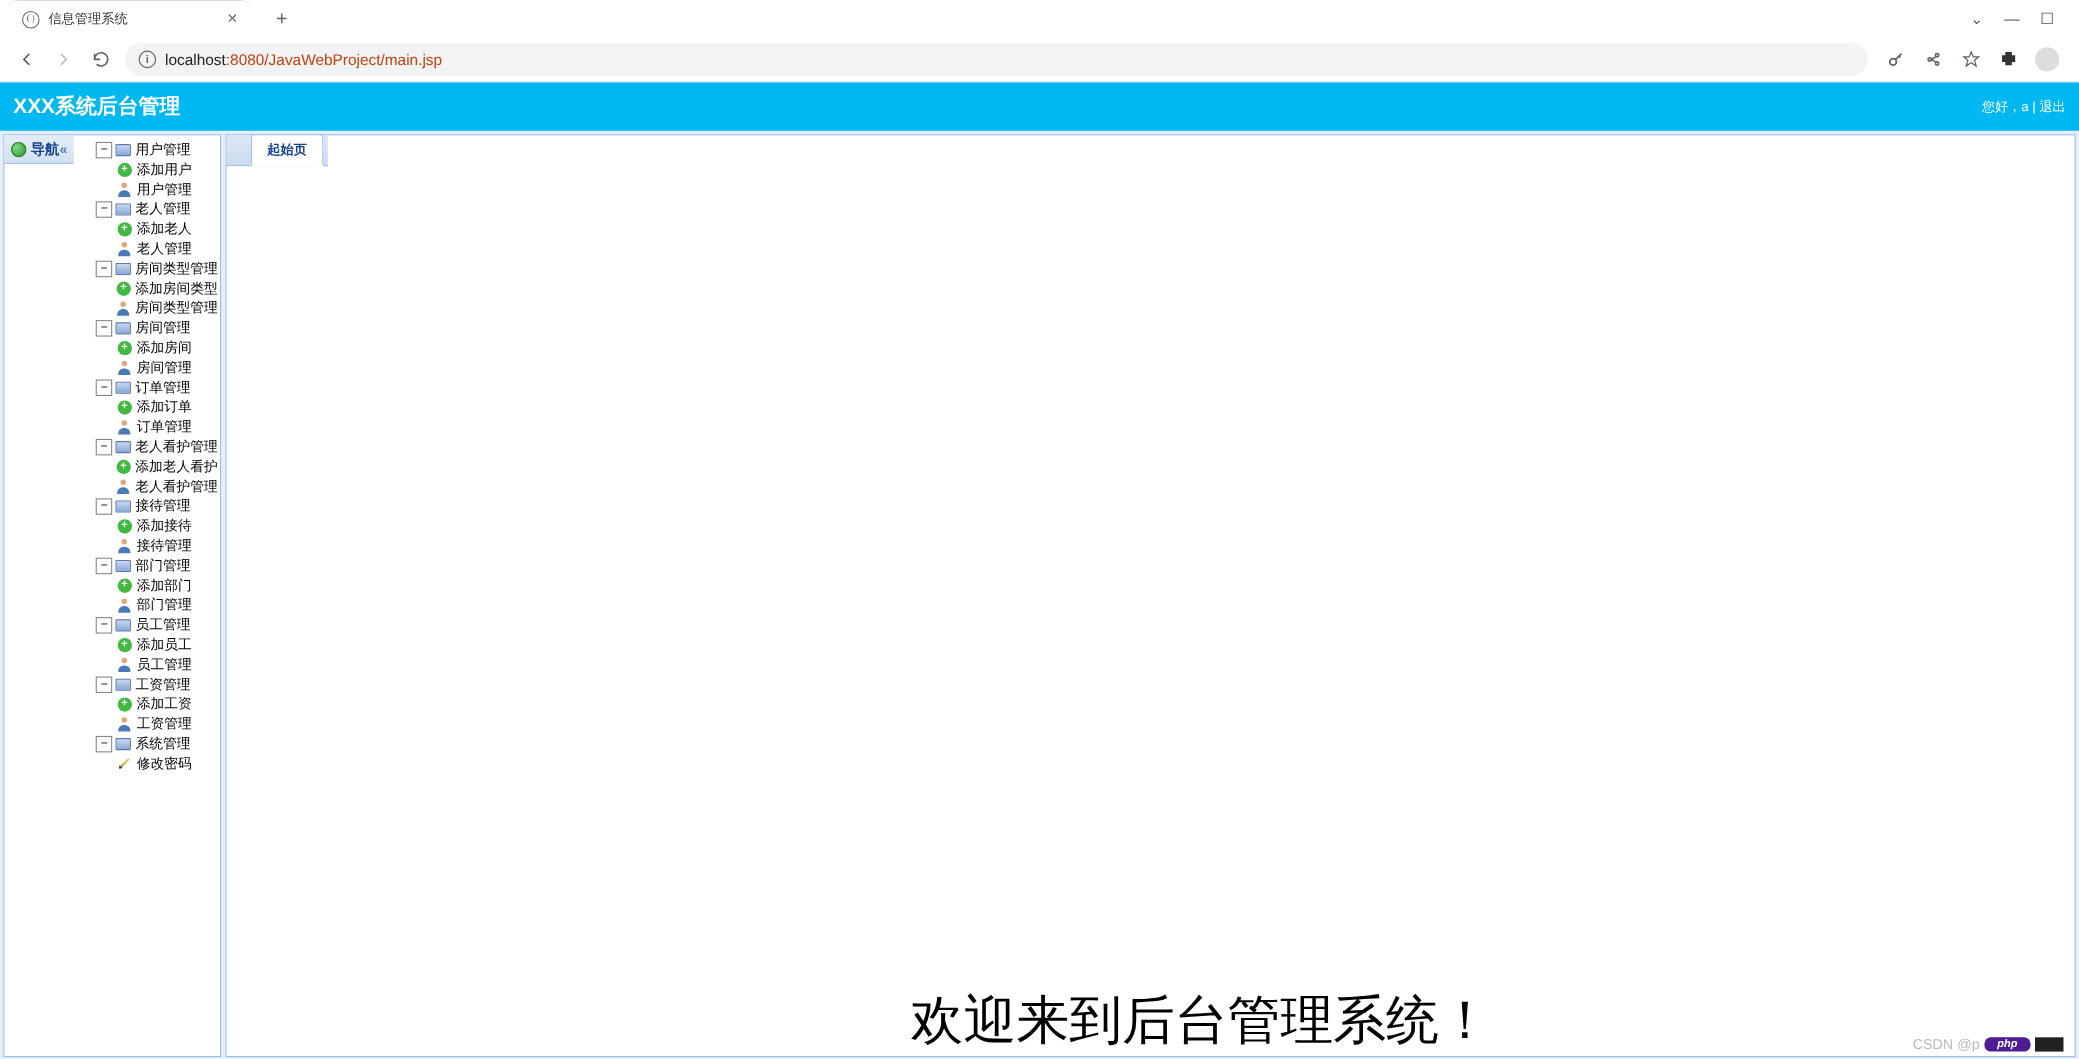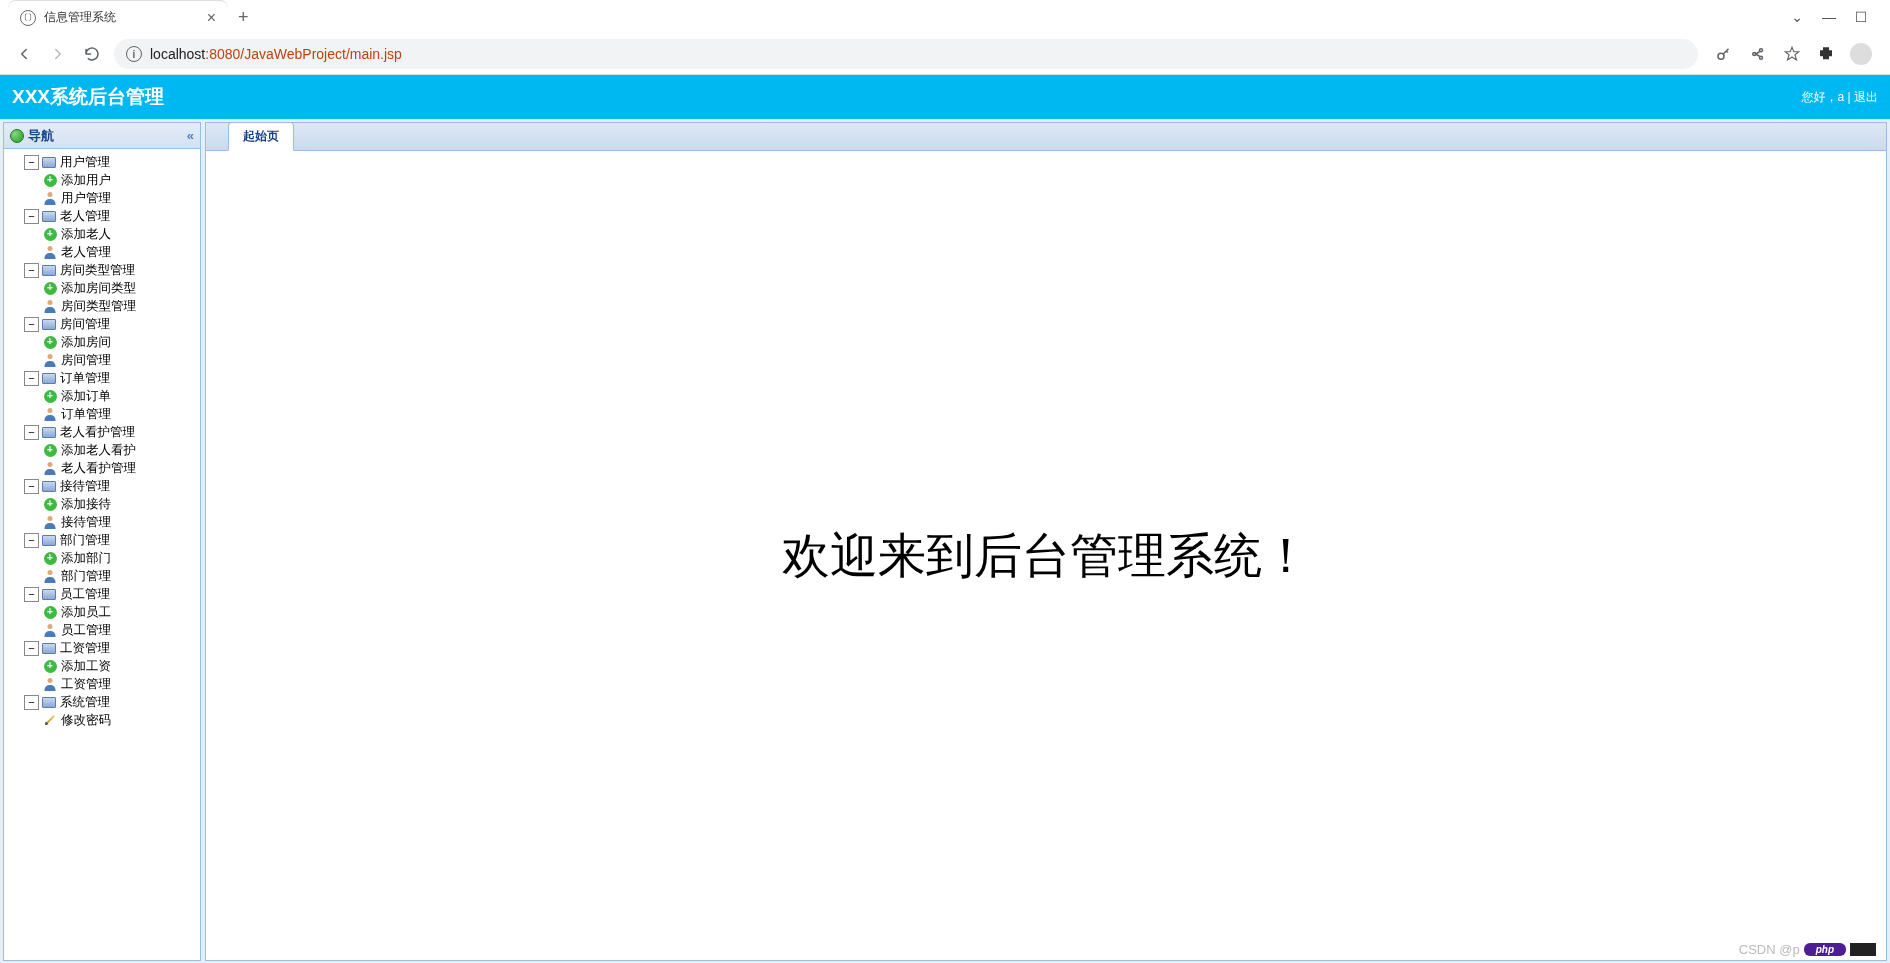--- a/index.html
+++ b/index.html
@@ -1,20 +1,20 @@
 <!DOCTYPE html>
 <html><head>
   <meta charset="utf-8">
   <style>
     * { margin: 0; padding: 0; box-sizing: border-box; }
     body { font-family: Arial, "Microsoft YaHei", sans-serif; font-size: 13px; background: #fff; overflow: hidden; }
     
     
     .browser-chrome { background: #fff; border-bottom: 1px solid #ddd; }
-    .tab-bar { display: flex; align-items: center; height: 34px; padding: 0 8px; gap: 0; }
+    .tab-bar { display: flex; align-items: center; height: 34px; padding: 0 8px; gap: 13px; }
     .browser-tab { display: flex; align-items: center; gap: 8px; padding: 6px 12px; background: #fff; border-radius: 8px 8px 0 0; min-width: 220px; height: 34px; border-top: 1px solid #ddd; }
     .tab-favicon { width: 16px; height: 16px; border: 1.5px solid #666; border-radius: 50%; position: relative; }
     .tab-favicon::after { content: ''; position: absolute; top: 2px; left: 50%; width: 5px; height: 8px; border: 1.5px solid #666; border-radius: 50%; transform: translateX(-50%); border-top: none; border-bottom: none; }
     .tab-title { flex: 1; font-size: 12px; color: #333; }
     .tab-close { font-size: 16px; color: #666; cursor: pointer; }
     .new-tab { font-size: 18px; color: #666; padding: 0 10px; cursor: pointer; }
     .window-controls { margin-left: auto; display: flex; gap: 18px; padding-right: 14px; color: #555; }
     .wc { width: 14px; height: 14px; display: inline-flex; align-items: center; justify-content: center; font-size: 14px; cursor: pointer; }
     
     .address-bar { display: flex; align-items: center; height: 40px; padding: 0 12px; gap: 10px; }
@@ -30,43 +30,43 @@
     
     
     .app-header { background: #00b8f1; color: #fff; height: 44px; display: flex; align-items: center; padding: 0 12px; justify-content: space-between; }
     .app-title { font-size: 19px; font-weight: bold; text-align: right; }
     .app-user { font-size: 12px; }
     
     
     .workspace { display: flex; height: calc(100vh - 118px); background: #e6eef8; padding: 3px; gap: 4px; }
     
     
-    .sidebar { width: 198px; background: #fff; border: 1px solid #99bce8; display: flex; flex-direction: column; }
+    .sidebar { width: 198px; background: #fff; border: 1px solid #99bce8; display: flex; }
     .sidebar-header { background: linear-gradient(#e4ecf7,#d3e1f1); border-bottom: 1px solid #99bce8; height: 26px; display: flex; align-items: center; padding: 0 6px; color: #15428b; font-weight: bold; justify-content: space-between; }
     .sh-left { display: flex; align-items: center; gap: 4px; }
     .globe-icon { width: 14px; height: 14px; background: radial-gradient(circle at 30% 30%, #7fd87f, #2a9a2a); border-radius: 50%; border: 1px solid #1a7a1a; }
     .collapse-icon { color: #4f80c0; font-size: 13px; cursor: pointer; }
     .tree { flex: 1; overflow: auto; padding: 4px 2px; }
     .tree-node { display: flex; align-items: center; height: 18px; line-height: 18px; white-space: nowrap; cursor: pointer; color: #000; font-size: 12.5px; }
     .tree-indent { display: inline-block; width: 18px; height: 18px; }
     .tree-toggle { width: 15px; height: 15px; display: inline-flex; align-items: center; justify-content: center; font-size: 11px; border: 1px solid #888; background: #fff; margin-right: 2px; line-height: 1; }
     .tree-icon { width: 16px; height: 16px; margin-right: 3px; display: inline-flex; align-items: center; justify-content: center; }
     .icon-module { background: linear-gradient(#c8d8f0,#8aa8d8); border: 1px solid #5a7ab0; border-radius: 1px; width: 14px; height: 11px; }
     .icon-add { width: 13px; height: 13px; background: #3fb93f; border-radius: 50%; display: flex; align-items: center; justify-content: center; color: #fff; font-size: 10px; font-weight: bold; line-height: 1; }
     .icon-user { width: 13px; height: 13px; position: relative; }
     .icon-user::before { content: ''; position: absolute; top: 0; left: 50%; transform: translateX(-50%); width: 5px; height: 5px; background: #e0a878; border-radius: 50%; }
     .icon-user::after { content: ''; position: absolute; bottom: 0; left: 50%; transform: translateX(-50%); width: 11px; height: 6px; background: #4a7ab8; border-radius: 5px 5px 0 0; }
     .icon-pencil { width: 2px; height: 12px; background: linear-gradient(#f0d060,#c09030); transform: rotate(45deg); margin: 2px 6px; position: relative; }
     .icon-pencil::after { content: ''; position: absolute; bottom: -3px; left: -1px; border: 2px solid transparent; border-top: 3px solid #444; }
     
     
-    .main-region { flex: 1; background: #fff; border: 1px solid #99bce8; display: flex; flex-direction: column; }
+    .main-region { flex: 1; background: #fff; border: 1px solid #99bce8; display: flex; flex-direction: row; }
     .tabstrip { height: 28px; background: linear-gradient(#dde8f5,#cbdaee); border-bottom: 1px solid #99bce8; display: flex; align-items: flex-end; padding: 0 4px; }
     .tab-item { padding: 5px 14px; background: #fff; border: 1px solid #99bce8; border-bottom: 1px solid #fff; border-radius: 4px 4px 0 0; color: #15428b; font-weight: bold; font-size: 12px; margin-bottom: -1px; margin-left: 18px; }
-    .content { flex: 1; display: flex; align-items: center; justify-content: center; }
+    .content { flex: 1; display: flex; align-items: flex-end; justify-content: center; }
     .welcome { font-size: 48px; color: #000; font-weight: 400; }
     
     
     .watermark { position: fixed; bottom: 6px; right: 14px; font-size: 13px; color: #bbb; display: flex; align-items: center; gap: 4px; }
     .php-badge { background: #4c1d95; color: #fff; font-size: 10px; padding: 1px 12px; border-radius: 6px; font-style: italic; font-weight: bold; }
     .dark-box { width: 26px; height: 13px; background: #222; }
     
     svg { display: block; }
   </style>
 </head>

